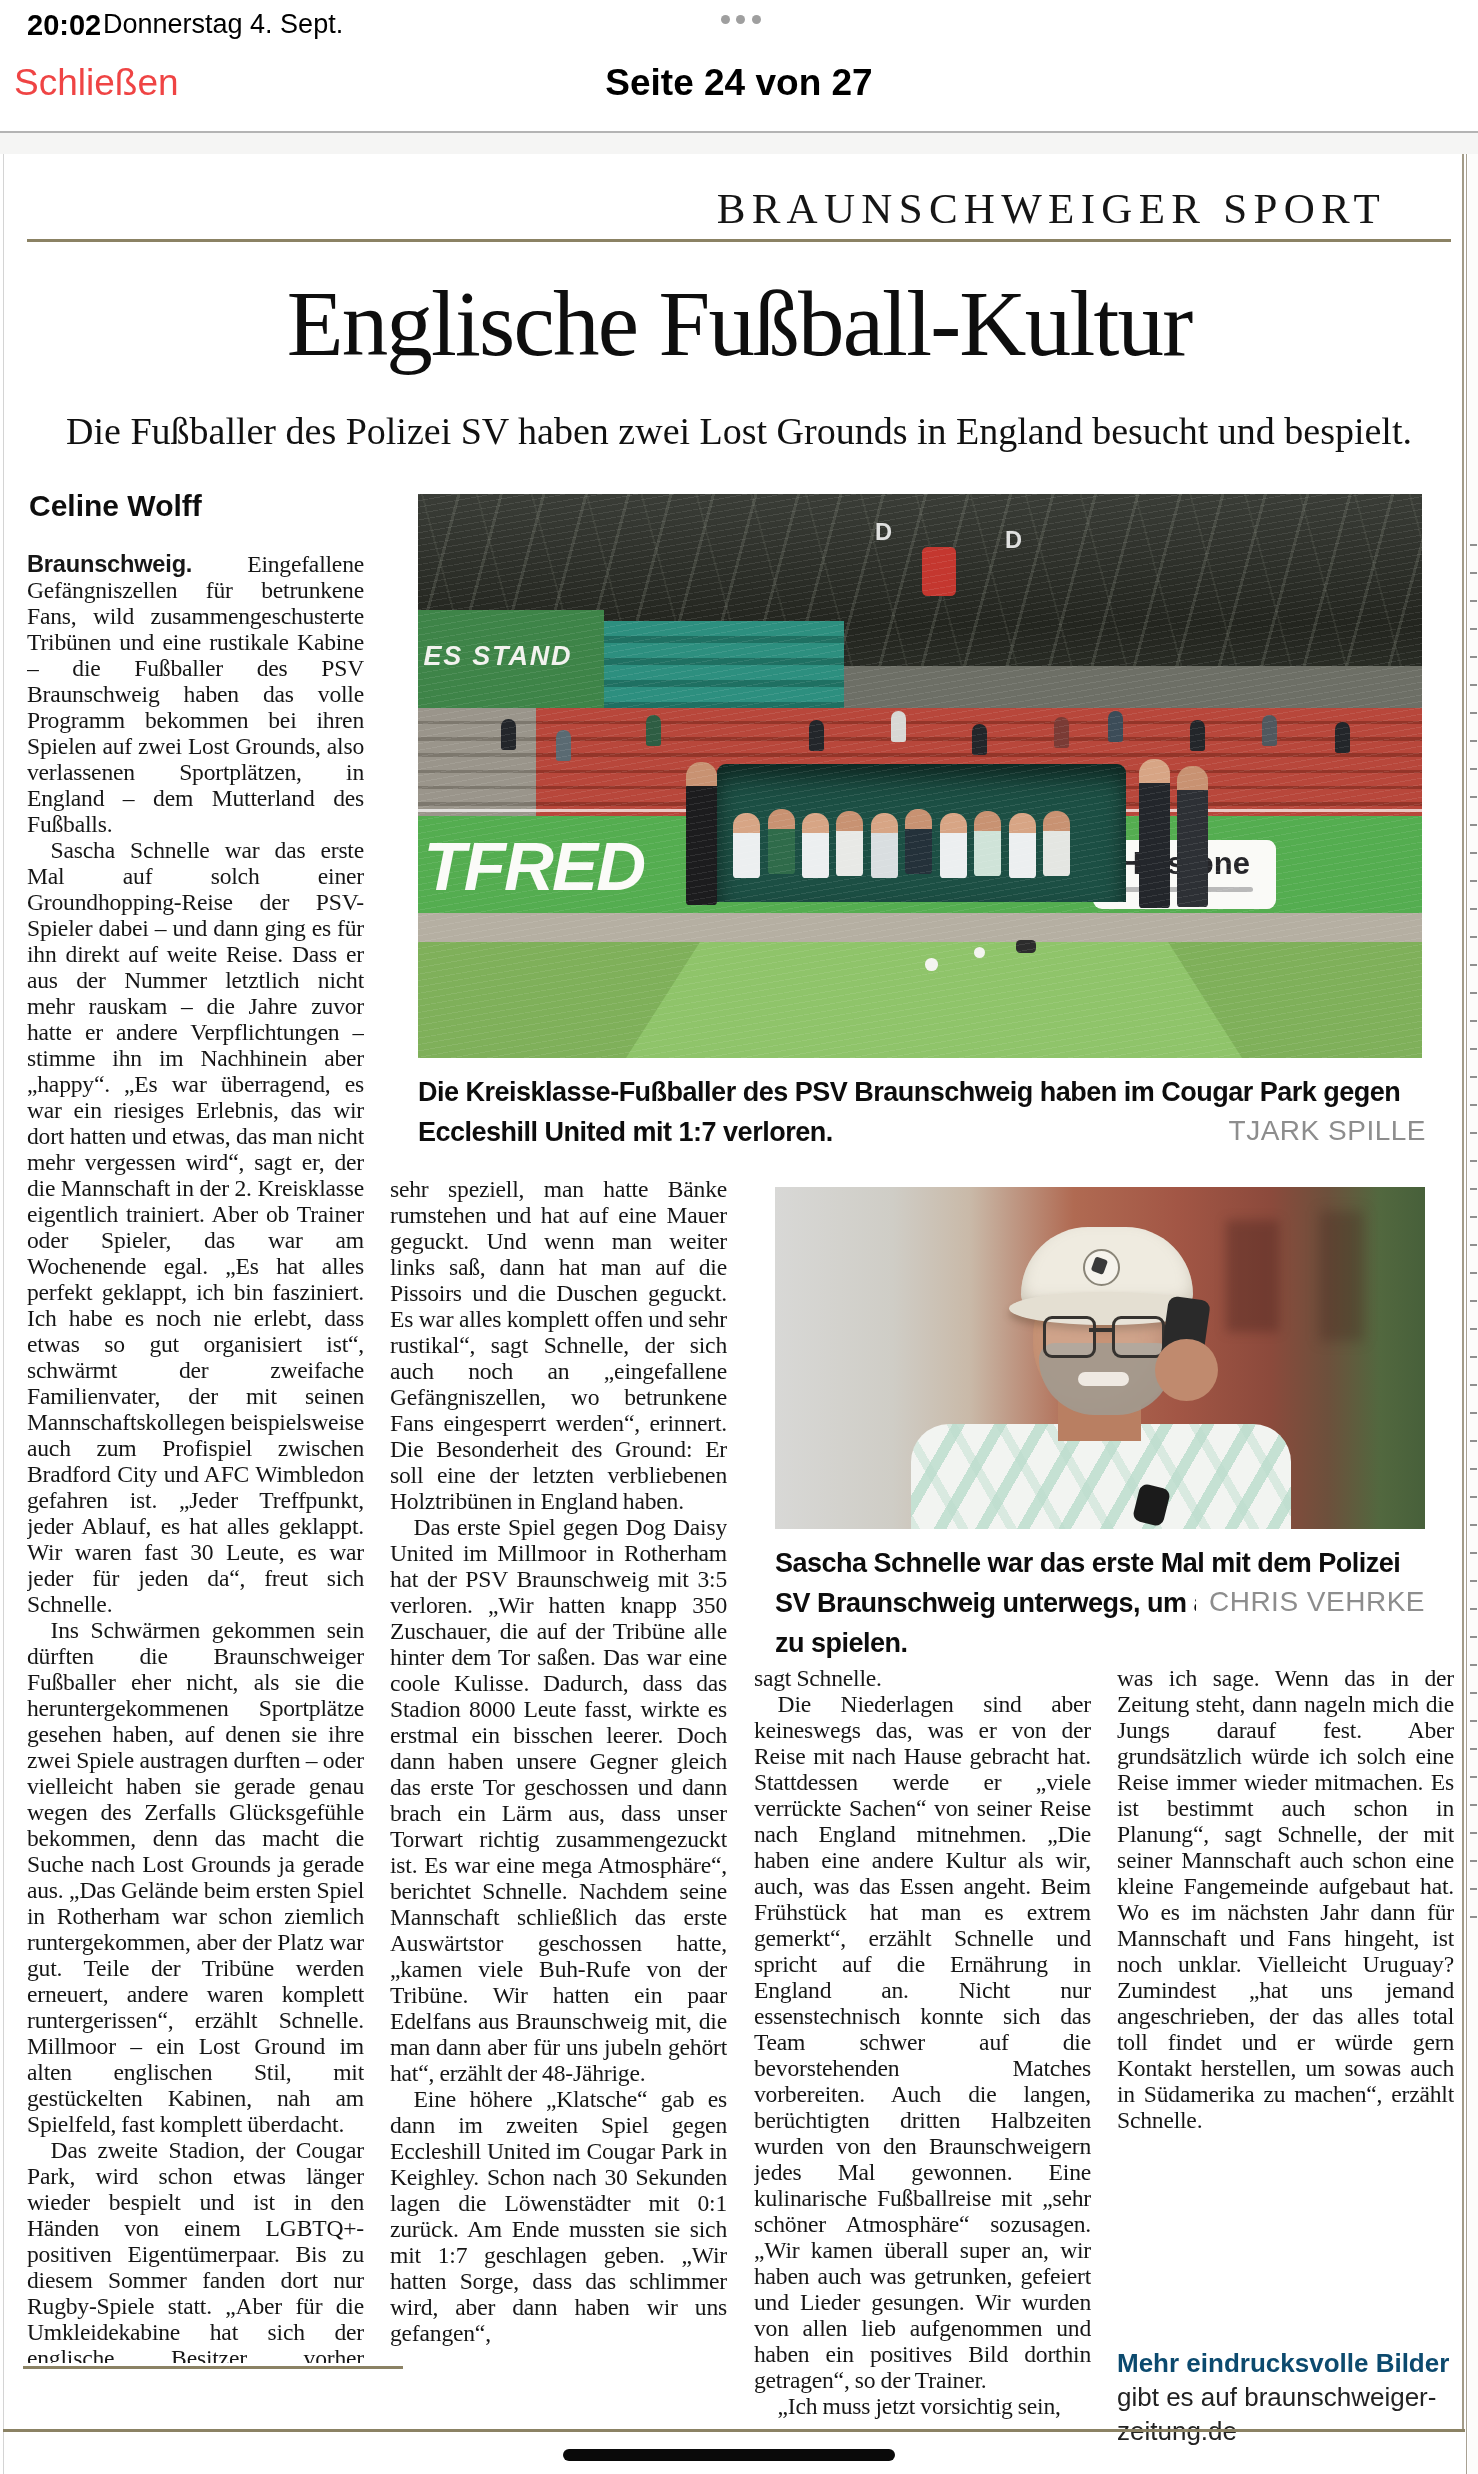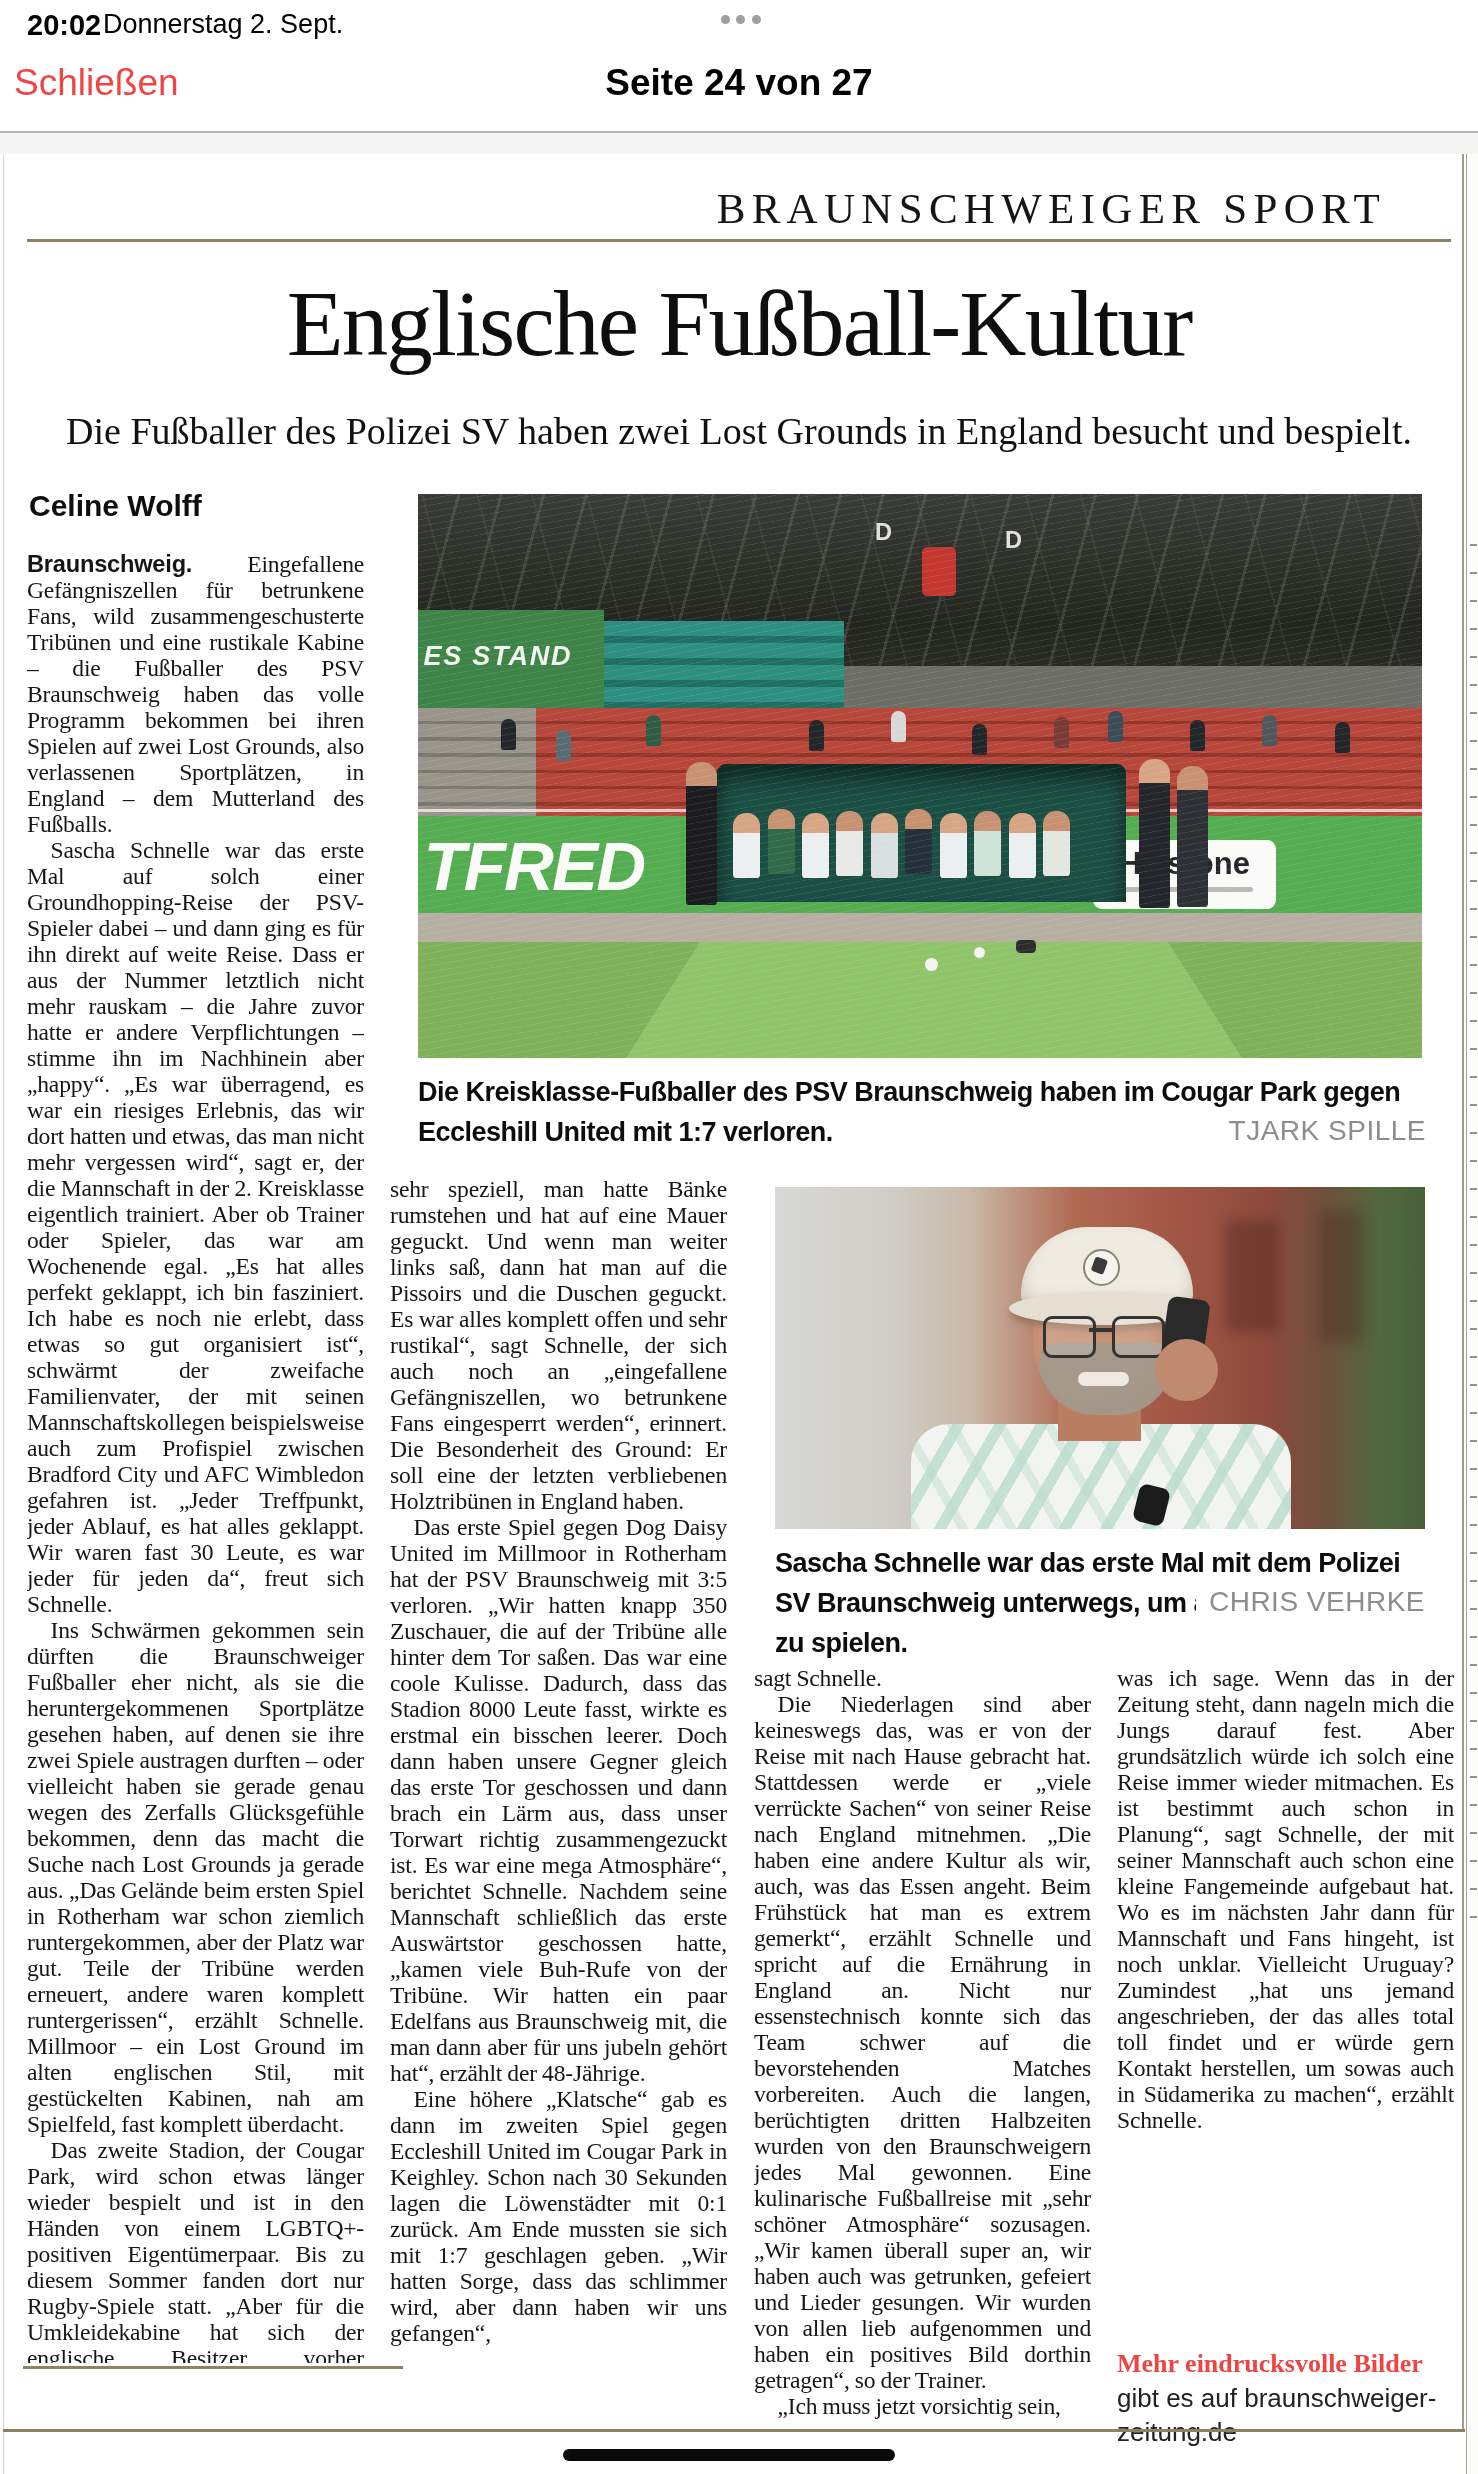--- a/index.html
+++ b/index.html
@@ -42,21 +42,21 @@
        text-align:justify;overflow:hidden;letter-spacing:-0.2px;word-spacing:-0.5px;
        -webkit-hyphens:auto;hyphens:auto;}
   .col p{margin:0;}
   .col p.ind{text-indent:23.6px;}
   .lead{font-family:"Liberation Sans",sans-serif;font-weight:700;font-size:23.6px;margin-top:24px;}
   .col1{left:27px;top:551px;width:337px;height:1812px;}
   .col2{left:390px;top:1176px;width:337px;height:1243px;}
   .col3{left:754px;top:1665px;width:337px;height:754px;}
   .col4{left:1117px;top:1665px;width:337px;height:674px;}
   .footnote{left:1117px;top:2346px;width:344px;font-size:26px;line-height:34px;color:#222;}
-  .footnote b{color:#ef4444;font-family:Liberation Serif, serif;}
+  .footnote b{color:#0c4a6e;}
 
   
   .caption{font-weight:700;font-size:27px;line-height:40px;letter-spacing:-0.5px;color:#0d0d0d;}
   .cap1{left:418px;top:1072px;width:1008px;height:83px;}
   .cap2{left:775px;top:1543px;width:650px;height:83px;}
   .credit{position:absolute;right:0;bottom:3.6px;font-weight:400;font-size:28px;letter-spacing:0.5px;color:#8d8d8d;background:#fff;padding-left:12.7px;}
 
   
   .photo1{left:418px;top:494px;width:1004px;height:564px;overflow:hidden;background:#55584e;}
   .p1-roof{left:0;top:0;width:1004px;height:186px;
@@ -120,21 +120,21 @@
   .p2-mic{left:361px;top:299px;width:31px;height:38px;border-radius:8.2px;background:#1b1b1b;transform:rotate(14deg);}
 
   .home-bar{left:563px;top:2449px;width:332px;height:11.8px;border-radius:6.3px;background:#0a0a0a;}
 </style>
 </head>
 <body>
 
 <div id="screen">
 
   <div class="abs status-time">20:02</div>
-  <div class="abs status-date">Donnerstag 2. Sept.</div>
+  <div class="abs status-date">Donnerstag 4. Sept.</div>
   <div class="abs mt-dots">
       <i></i>
       <i></i>
       <i></i>
     </div>
 
   <button class="abs close-btn">Schließen</button>
   <div class="abs page-ind">Seite 24 von 27</div>
   <div class="abs tb-divider"></div>
   <div class="abs app-strip"></div>

